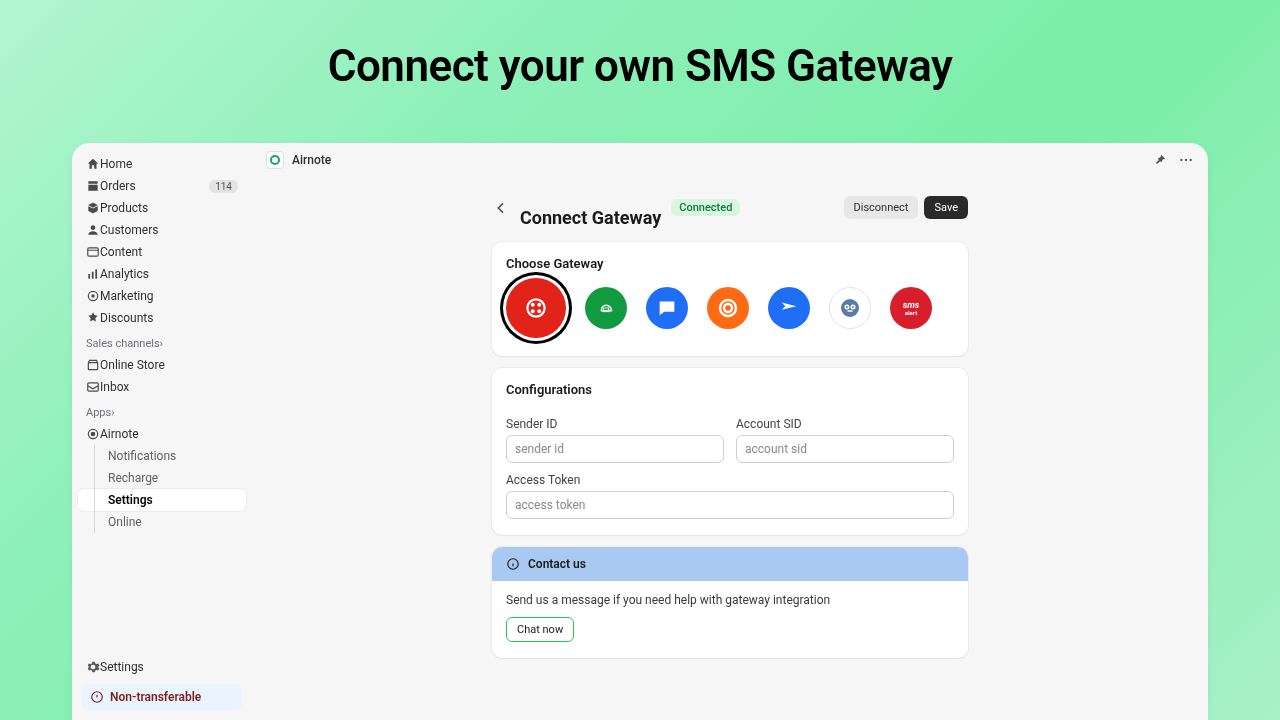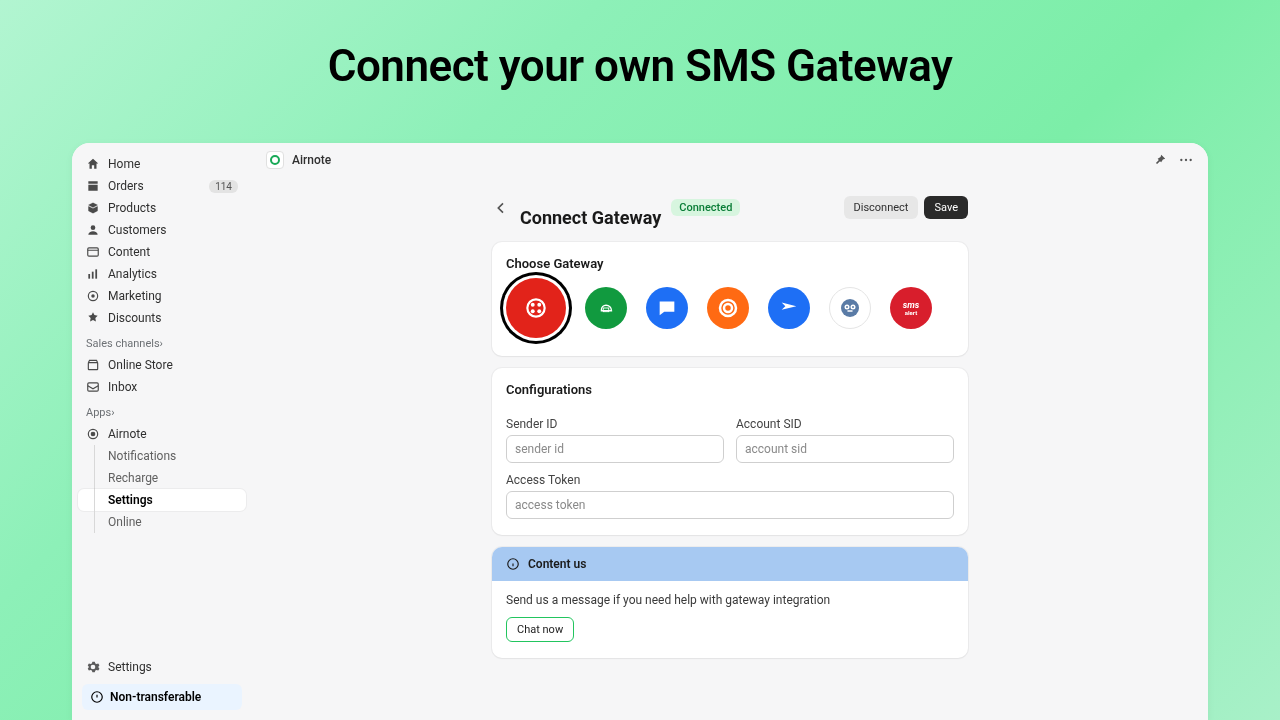--- a/index.html
+++ b/index.html
@@ -34,21 +34,21 @@
     width: 180px;
     background: #f6f6f7;
     padding: 10px 6px;
     display: flex;
     flex-direction: column;
     font-size: 12px;
   }
   .nav-item {
     display: flex;
     align-items: center;
-    gap: 8px;
+    gap: 0;
     padding: 4px 8px;
     border-radius: 6px;
     color: #303030;
     cursor: pointer;
     height: 22px;
   }
   .nav-item .icon { width: 14px; height: 14px; display:flex; align-items:center; justify-content:center; color:#4a4a4a; }
   .nav-item .label { flex: 1; }
   .nav-badge {
     background: #e3e3e3;
@@ -87,21 +87,21 @@
   .sub-item.active {
     background: #fff;
     font-weight: 600;
     color: #000;
     box-shadow: 0 0 0 1px rgba(0,0,0,0.04);
   }
   .spacer { flex: 1; }
   .non-transferable {
     margin: 6px 4px 0 4px;
     background: #eaf4ff;
-    color: #000000;
+    color: #7f1d1d;
     border-radius: 6px;
     padding: 6px 8px;
     display: flex;
     align-items: center;
     gap: 6px;
     font-size: 12px;
     font-weight: 600;
   }
   
   .main {
@@ -458,21 +458,21 @@
         </div>
 
         <div class="card">
           <div class="info-banner">
             <span>
                 <svg width="14" height="14" viewBox="0 0 24 24" fill="none" stroke="#1a1a1a" stroke-width="2">
                   <circle cx="12" cy="12" r="9"></circle>
                   <path d="M12 8h0M12 11v5"></path>
                 </svg>
               </span>
-            <span>Content us</span>
+            <span>Contact us</span>
           </div>
           <div class="contact-body">
             <div>Send us a message if you need help with gateway integration</div>
             <button class="chat-btn">Chat now</button>
           </div>
         </div>
 
       </div>
     </div>
   </div>

